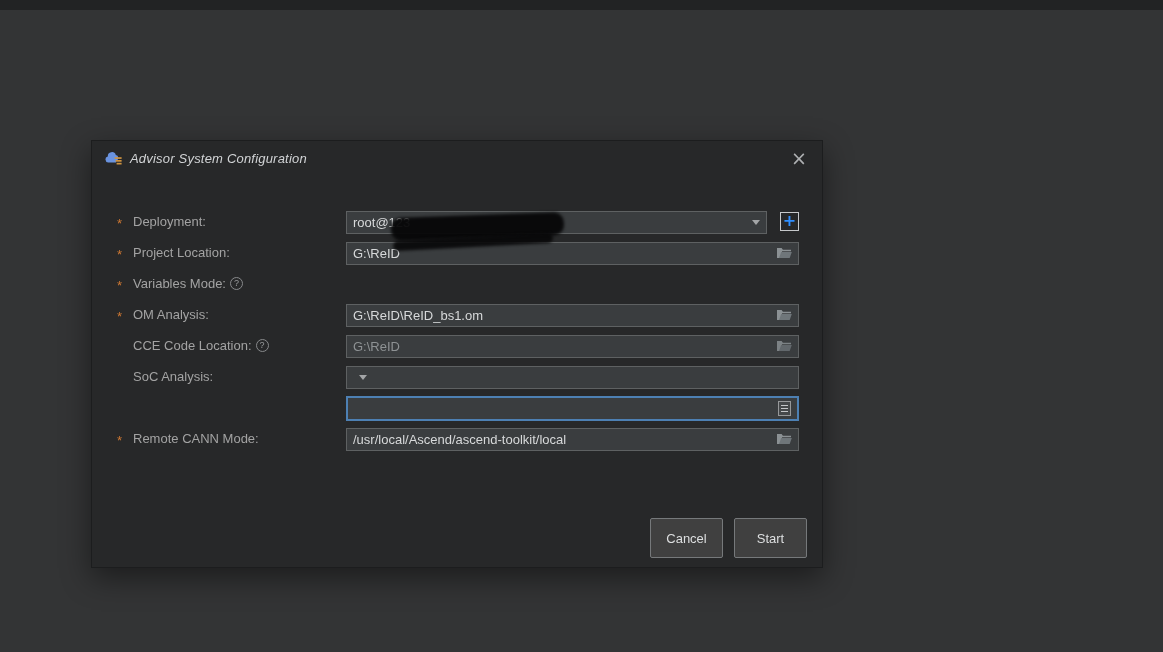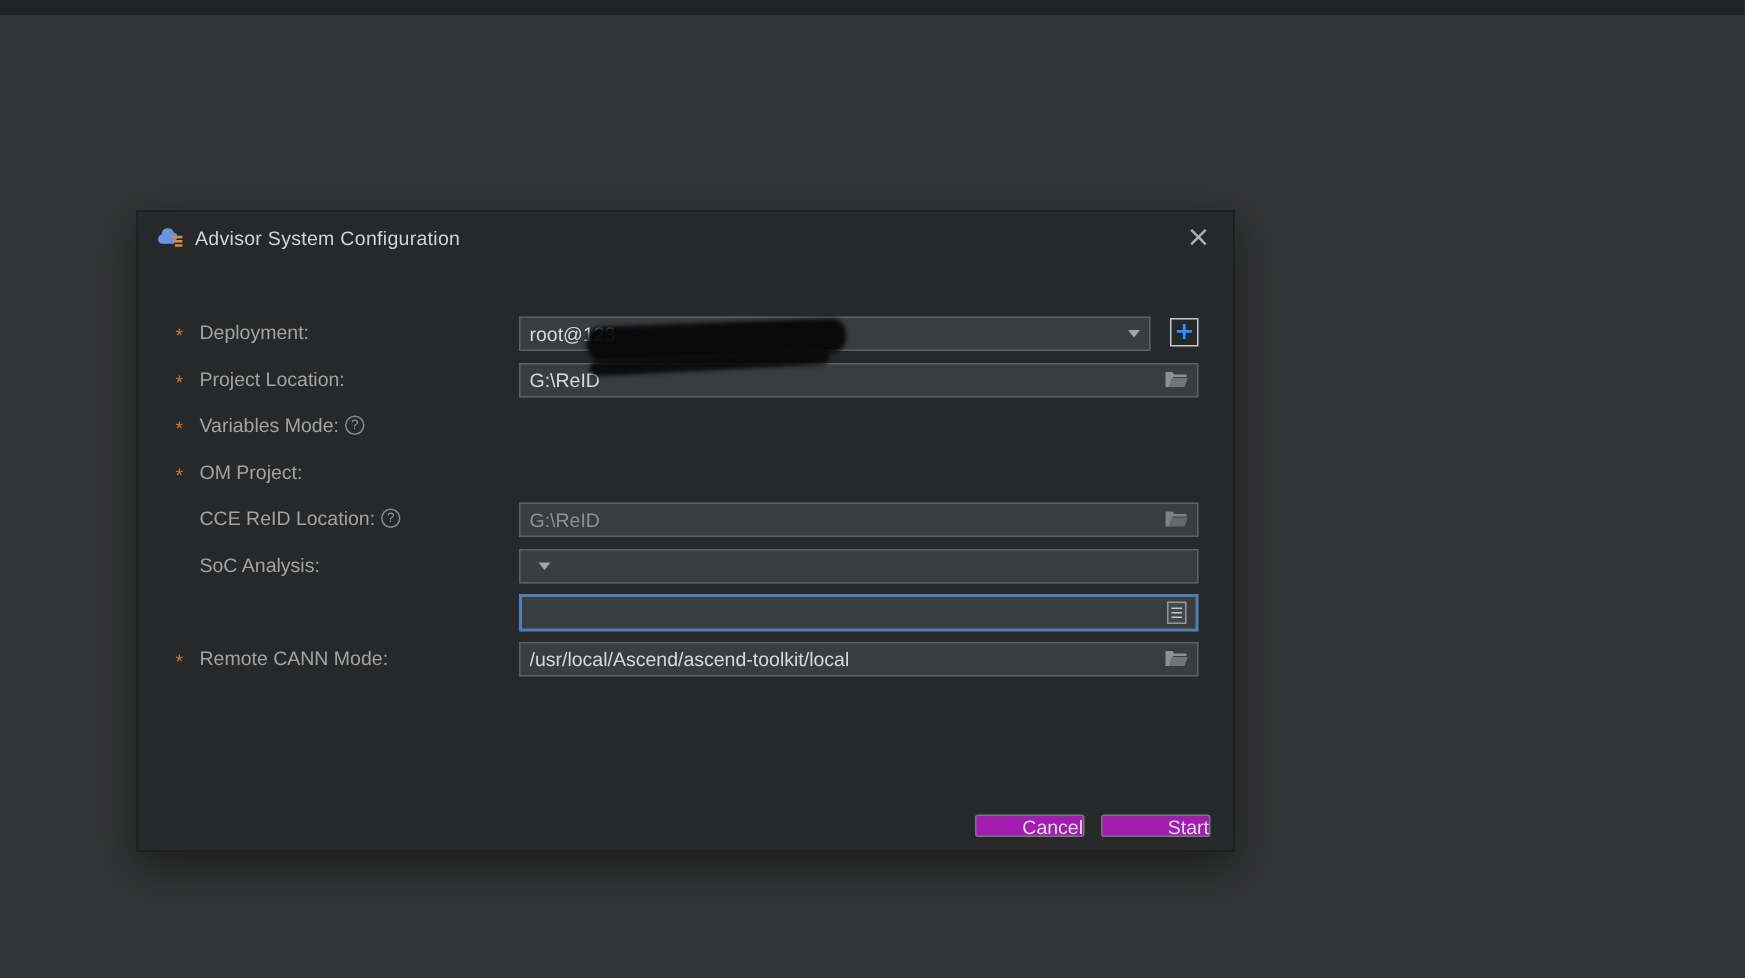--- a/index.html
+++ b/index.html
@@ -17,21 +17,21 @@
   .dialog {
     position:absolute; left:91px; top:140px; width:732px; height:428px;
     background:#272829;
     border:1px solid #1c1d1e;
     box-shadow:0 10px 28px rgba(0,0,0,.45);
   }
   .titlebar {
     height:34px; display:flex; align-items:center; padding:0 13px;
   }
   .app-icon { width:17px; height:15px; margin-right:8px; flex:0 0 auto; }
-  .title { color:#d2d4d6; font-size:13px; letter-spacing:.2px; }
+  .title { color:#d2d4d6; font-size:13px; letter-spacing:.2px;font-style:italic; }
   .close {
     margin-left:auto; color:#aeb0b2; font-size:19px; line-height:16px;
     cursor:pointer; padding:0 2px; font-family:"DejaVu Sans",sans-serif;
   }
   
   .form { position:absolute; top:69px; left:0; right:0; }
   .row { position:relative; height:31px; }
   .labelwrap {
     position:absolute; left:25px; top:0; height:23px;
     display:flex; align-items:center;
@@ -80,24 +80,23 @@
   .redact-b {
     position:absolute; left:301px; top:96px; width:160px; height:10px;
     background:#070708; border-radius:6px; transform:rotate(-3deg);
     filter:blur(1.5px); opacity:.9; z-index:5;
   }
   
   .footer {
     position:absolute; right:15px; bottom:9px; display:flex; gap:11px;
   }
   .btn {
-    min-width:73px; height:15px; background:#a21caf; border:1px solid #76797b;
+    min-width:73px; height:40px; background:#404040; border:1px solid #76797b;
     color:#dddfe0; font-size:13px; border-radius:2px; cursor:pointer;
     font-family:"Liberation Sans","DejaVu Sans",sans-serif;
-    text-align:right;
   }
 </style>
 </head>
 <body>
 
 <div class="top-strip"></div>
 
 <div class="dialog">
 
   <div class="titlebar">
@@ -149,28 +148,39 @@
       <div class="labelwrap">
         <span class="star">*</span>
         <span class="lbl">Variables Mode:</span>
         <span class="help">?</span>
       </div>
     </div>
 
     <div class="row">
       <div class="labelwrap">
         <span class="star">*</span>
-        <span class="lbl">OM Project:</span>
+        <span class="lbl">OM Analysis:</span>
+      </div>
+      <div class="control">
+        <div class="field">
+          <span class="value">G:\ReID\ReID_bs1.om</span>
+          <span class="folder-btn">
+            <svg width="16" height="13" viewBox="0 0 16 13">
+              <path d="M1 1h4.6l1.3 1.7H15v1.6H6.1L4.3 11H1V1z" fill="#8b9194"></path>
+              <path d="M5.2 5h10.6l-2.1 6H3L5.2 5z" fill="#6f767a"></path>
+            </svg>
+          </span>
+        </div>
       </div>
     </div>
 
     <div class="row">
       <div class="labelwrap">
         <span class="star"></span>
-        <span class="lbl">CCE ReID Location:</span>
+        <span class="lbl">CCE Code Location:</span>
         <span class="help">?</span>
       </div>
       <div class="control">
         <div class="field disabled">
           <span class="value">G:\ReID</span>
           <span class="folder-btn">
             <svg width="16" height="13" viewBox="0 0 16 13">
               <path d="M1 1h4.6l1.3 1.7H15v1.6H6.1L4.3 11H1V1z" fill="#7c8285"></path>
               <path d="M5.2 5h10.6l-2.1 6H3L5.2 5z" fill="#62686c"></path>
             </svg>

